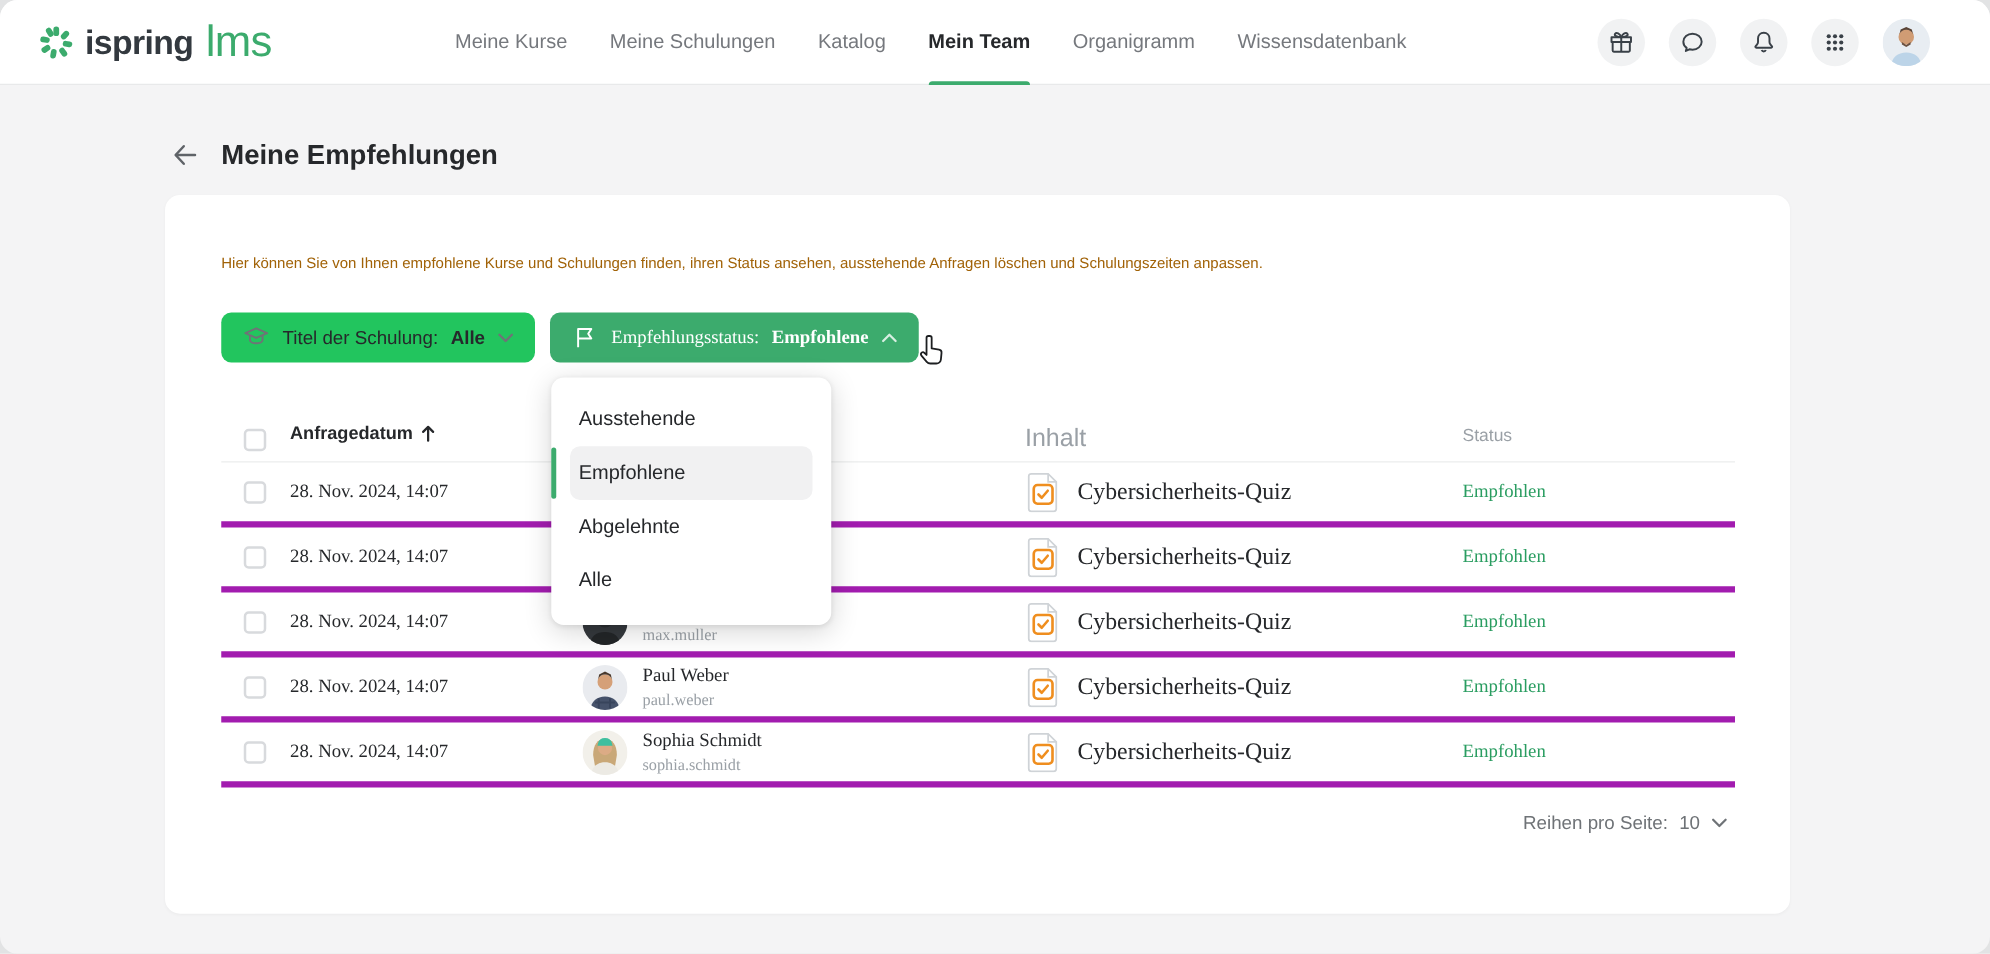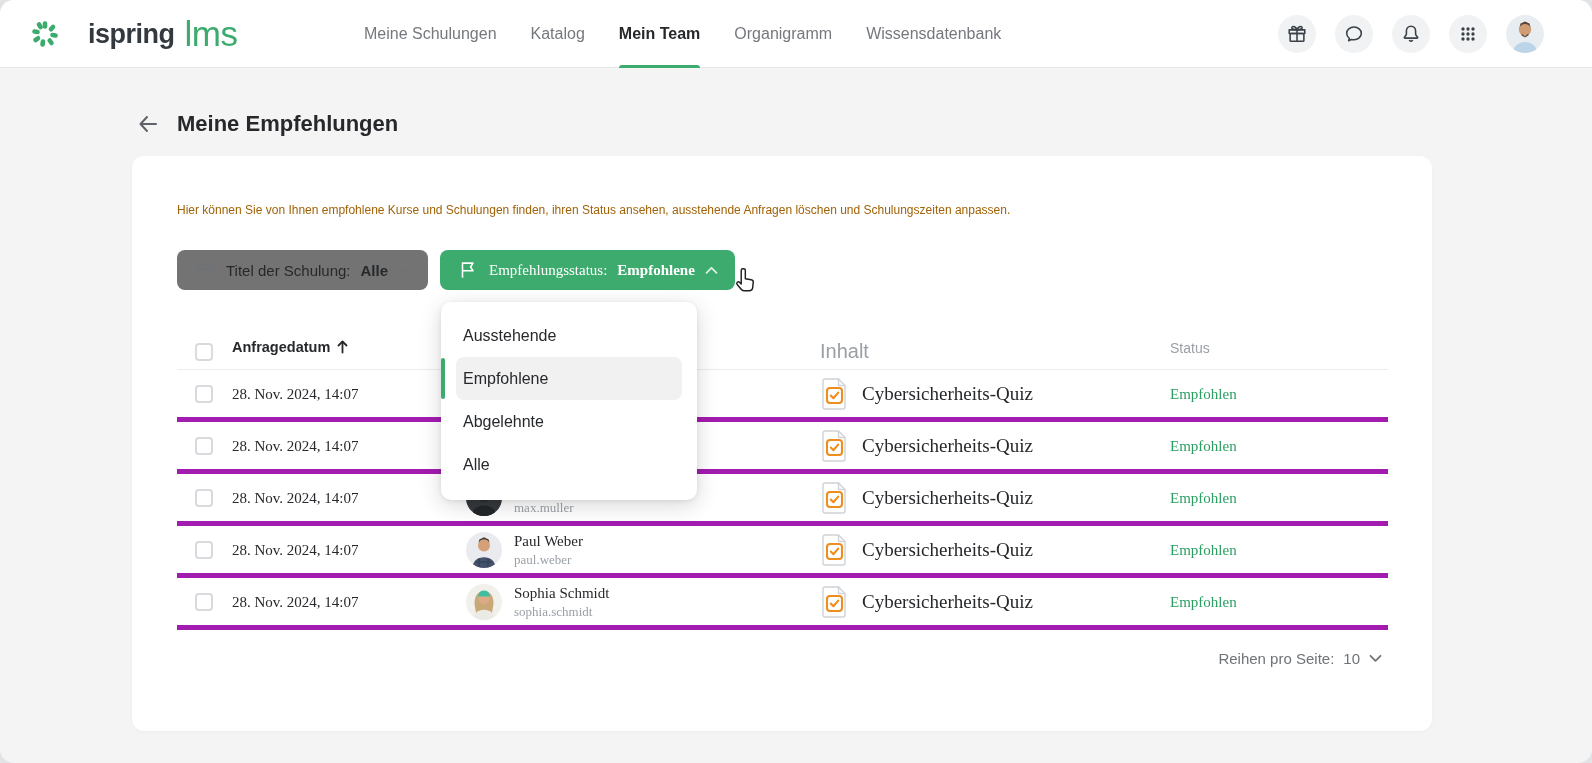--- a/index.html
+++ b/index.html
@@ -12,21 +12,21 @@
     position:relative; width:1592px; height:763px;
     border-radius:14px; overflow:hidden; background:#f4f4f5;
   }
 
   
   .topbar {
     position:absolute; left:0; top:0; width:100%; height:68px;
     background:#ffffff; border-bottom:1px solid #e8e9ea;
   }
   .logo { position:absolute; left:30px; top:0; height:68px; display:flex; align-items:center; gap:8px; }
-  .logo-text { font-size:27px; font-weight:bold; color:#33393f; letter-spacing:-0.5px;margin-left:20px; }
+  .logo-text { font-size:27px; font-weight:bold; color:#33393f; letter-spacing:-0.5px; }
   .logo-suffix { font-size:35px; color:#3cab6d; letter-spacing:-0.5px; margin-left:2px; }
   .nav { position:absolute; left:364px; top:0; height:68px; display:flex; gap:34px; }
   .nav-item {
     height:68px; display:flex; align-items:center; position:relative;
     font-size:16px; color:#75787d; cursor:pointer; white-space:nowrap;
   }
   .nav-item.active { color:#26282b; font-weight:bold; }
   .nav-item.active::after {
     content:""; position:absolute; left:0; right:0; bottom:0;
     height:3px; background:#3cab6d; border-radius:3px 3px 0 0;
@@ -48,21 +48,21 @@
     position:absolute; left:132px; top:156px; width:1300px; height:575px;
     background:#ffffff; border-radius:12px; box-shadow:0 1px 3px rgba(0,0,0,0.04);
   }
   .description { position:absolute; left:45px; top:47px; font-size:12px; color:#a16207; }
 
   .filters { position:absolute; left:45px; top:94px; display:flex; gap:12px; }
   .pill {
     height:40px; border-radius:8px; display:inline-flex; align-items:center;
     gap:10px; padding:0 17px; font-size:15px; cursor:pointer; white-space:nowrap;
   }
-  .pill-gray { background:#737373; color:#26282b; }
+  .pill-gray { background:#22c55e; color:#26282b; }
   .pill-green { background:#3cab6d; color:#ffffff;font-family:Liberation Serif, serif; }
   .pill .val { font-weight:bold; }
 
   
   .table { position:absolute; left:45px; top:177px; width:1211px; }
   .t-header { position:relative; height:37px; border-bottom:1px solid #eceded; }
   .t-header .h-date { position:absolute; left:55px; top:6px; font-size:14.5px; font-weight:bold; color:#26282b; display:flex; gap:7px; align-items:center; }
   .t-header .h-content { position:absolute; left:643px; top:7px; font-size:20px; color:#9aa0a6; }
   .t-header .h-status { position:absolute; left:993px; top:7px; font-size:14px; color:#9aa0a6; }
   .t-row { position:relative; height:52px; border-bottom:5px solid #a21caf;font-family:Liberation Serif, serif; }
@@ -81,21 +81,21 @@
   .c-content .txt { font-size:19px; color:#26282b; }
   .c-status { position:absolute; left:993px; top:50%; transform:translateY(-50%); font-size:15px; color:#2a9d61; cursor:pointer; }
 
   .pagination {
     position:absolute; right:50px; top:494px; display:flex; align-items:center; gap:9px;
     font-size:15px; color:#6f7377; cursor:pointer;
   }
 
   
   .dropdown {
-    position:absolute; left:441px; top:302px; width:256px; z-index:10;
+    position:absolute; left:441px; top:302px; width:224px; z-index:10;
     background:#fff; border-radius:10px; padding:12px 0 14px 0;
     box-shadow:0 5px 22px rgba(0,0,0,0.16), 0 1px 4px rgba(0,0,0,0.08);
   }
   .dd-item {
     position:relative; height:43px; display:flex; align-items:center;
     padding-left:22px; font-size:16px; color:#26282b; cursor:pointer;
   }
   .dd-item.selected {
     margin:0 15px; padding-left:7px; background:#f1f1f2; border-radius:8px;
   }
@@ -127,20 +127,21 @@
             <line x1="4.5" y1="12.5" x2="7.5" y2="13"></line>
             <line x1="9" y1="5.5" x2="10.6" y2="8.1"></line>
           </g>
         </svg>
       </span>
       <span class="logo-text">ispring</span>
       <span class="logo-suffix">lms</span>
     </div>
 
     <div class="nav">
+      <div class="nav-item">Meine Kurse</div>
       <div class="nav-item">Meine Schulungen</div>
       <div class="nav-item">Katalog</div>
       <div class="nav-item active">Mein Team</div>
       <div class="nav-item">Organigramm</div>
       <div class="nav-item">Wissensdatenbank</div>
     </div>
 
     <div class="top-icons">
       <div class="icon-btn">
         <span>

